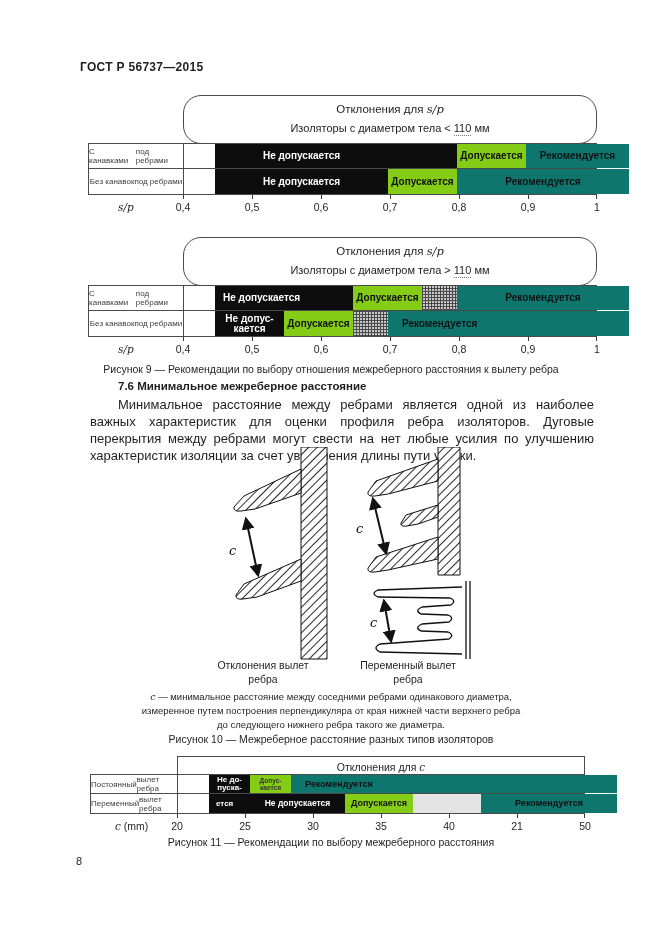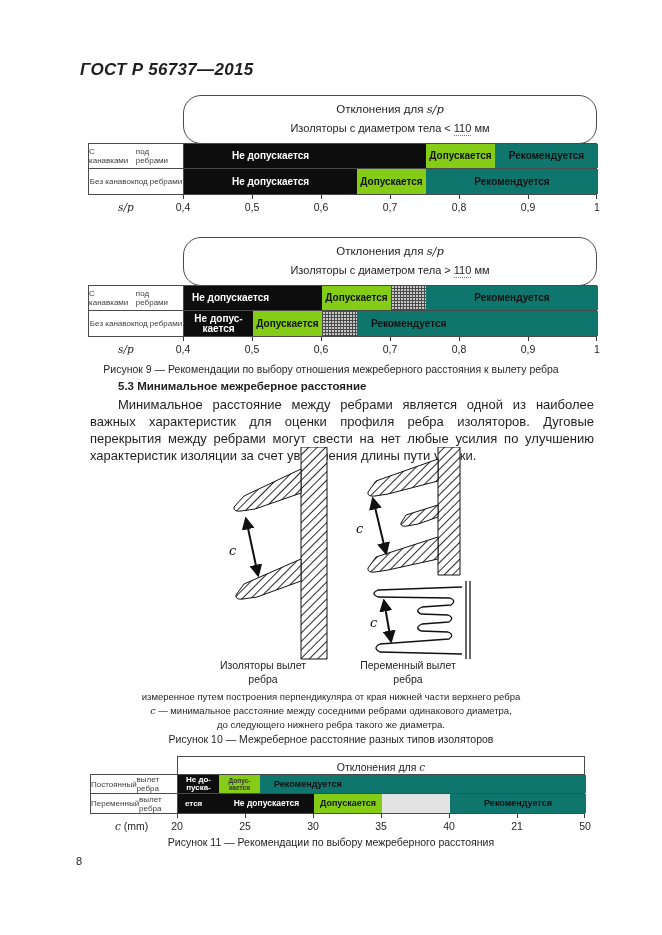--- a/index.html
+++ b/index.html
@@ -1,40 +1,40 @@
 <!DOCTYPE html>
 <html lang="ru"><head>
 <meta charset="utf-8">
 <style>
   html,body{margin:0;padding:0;background:#ffffff;}
   #page{position:relative;width:662px;height:935px;background:#ffffff;
         font-family:"Liberation Sans", sans-serif;color:#1f1f1f;overflow:hidden;}
   .abs{position:absolute;}
   .it{font-style:italic;font-family:"DejaVu Serif", serif;}
-  .doc-header{left:80px;top:60px;font-size:17px;font-weight:bold;letter-spacing:.3px;font-style:italic;}
+  .doc-header{left:80px;top:60px;font-size:12px;font-weight:bold;letter-spacing:.3px;}
 
   
   .chart{position:absolute;left:88px;width:509px;}
   .chart3{left:90px;width:495px;}
   .chart-head{margin-left:95px;width:414px;border:1px solid #4a4a4a;box-sizing:border-box;
               text-align:center;background:#fff;}
   .chart3 .chart-head{margin-left:87px;width:408px;height:19px;line-height:17px;}
   .head-tall{height:49px;border-radius:18px;}
   .chart-title{font-size:11.5px;margin-top:6px;}
   .chart-sub{font-size:11px;margin-top:6px;}
   .dotu{border-bottom:1px dotted #777;padding-bottom:1px;}
   .chart-body{position:relative;margin-top:-1px;border:1px solid #4a4a4a;box-sizing:border-box;background:#fff;}
   .crow{display:flex;height:25px;border-bottom:1px solid #4a4a4a;box-sizing:border-box;}
   .crow:last-child{border-bottom:none;}
   .chart3 .crow{height:19px;}
   .rlabel{width:95px;border-right:1px solid #4a4a4a;box-sizing:border-box;display:flex;
           flex-direction:row;justify-content:center;align-items:center;
           font-size:8px;line-height:9px;color:#3d3d3d;}
   .chart3 .rlabel{width:87px;}
-  .cells{position:relative;flex:1;}
+  .cells{position:relative;flex:1;margin-left:31px;}
   .cell{position:absolute;top:0;bottom:0;display:flex;align-items:center;justify-content:center;
         font-size:10px;font-weight:bold;line-height:10px;box-sizing:border-box;text-align:center;}
   .cell.na{background:#0d0d0d;color:#fff;}
   .cell.al{background:#84cc16;color:#111;}
   .cell.all{background:#e3e3e3;}
   .cell.rec{background:#0f766e;color:#111;}
   .cell.tr{background-color:#c9c9c9;
      background-image:repeating-linear-gradient(0deg,#4a4a4a 0 1px,transparent 1px 3px),
                       repeating-linear-gradient(90deg,#4a4a4a 0 1px,transparent 1px 3px);}
   .cell .stack div{line-height:10px;}
@@ -188,21 +188,21 @@
       <span class="t" style="left:138px;">0,6</span>
       <span class="t" style="left:207px;">0,7</span>
       <span class="t" style="left:276px;">0,8</span>
       <span class="t" style="left:345px;">0,9</span>
       <span class="t" style="left:414px;">1</span>
     </div>
   </div>
 
   <div class="abs caption" style="top:363px;">Рисунок 9 — Рекомендации по выбору отношения межреберного расстояния к вылету ребра</div>
 
-  <div class="abs sec-head">5.3 Минимальное межреберное расстояние</div>
+  <div class="abs sec-head">7.6 Минимальное межреберное расстояние</div>
 
   <div class="abs para">Минимальное расстояние между ребрами является одной из наиболее важных характеристик для оценки профиля ребра изоляторов. Дуговые перекрытия между ребрами могут свести на нет любые усилия по улучшению характеристик изоляции за счет увеличения длины пути утечки.</div>
 
   <svg class="abs" style="left:198px;top:447px;" width="280" height="215" viewBox="0 0 280 215">
     <defs>
       <pattern id="hatch" width="6" height="6" patternUnits="userSpaceOnUse" patternTransform="rotate(45)">
         <rect width="6" height="6" fill="#ffffff"></rect>
         <line x1="0" y1="0" x2="0" y2="6" stroke="#2a2a2a" stroke-width="2"></line>
       </pattern>
       <marker id="arrow" viewBox="0 0 10 10" refX="8" refY="5" markerWidth="6.5" markerHeight="6.5" orient="auto-start-reverse">
@@ -230,31 +230,31 @@
     <g>
       <line x1="268" y1="134" x2="268" y2="212" stroke="#111" stroke-width="1.3"></line>
       <line x1="272" y1="134" x2="272" y2="212" stroke="#111" stroke-width="1.3"></line>
       <path d="M264,140 L180,143 Q172,146.5 180,150 L252,151 Q259,154 253,158 L224,160 Q216,163.5 223,167 L250,168 Q257,171 251,175 L224,177 Q216,180.5 223,184 L250,185 Q257,188 251,192 L182,197 Q174,201 182,205 L264,207" fill="none" stroke="#111" stroke-width="1.3" stroke-linejoin="round"></path>
       <line x1="186" y1="154" x2="193" y2="194" stroke="#111" stroke-width="2" marker-start="url(#arrow)" marker-end="url(#arrow)"></line>
       <text x="172" y="180" font-size="13" font-style="italic" font-family="DejaVu Serif, serif" fill="#111">c</text>
     </g>
   </svg>
 
   <div class="abs fig-label" style="left:188px;top:658px;">
-    <div>Изоляторы вылет</div>
+    <div>Отклонения вылет</div>
     <div>ребра</div>
   </div>
   <div class="abs fig-label" style="left:333px;top:658px;">
     <div>Переменный вылет</div>
     <div>ребра</div>
   </div>
 
   <div class="abs note" style="top:690px;">
+    <div><span class="it">c</span><span> — минимальное расстояние между соседними ребрами одинакового диаметра,</span></div>
     <div>измеренное путем построения перпендикуляра от края нижней части верхнего ребра</div>
-    <div><span class="it">c</span><span> — минимальное расстояние между соседними ребрами одинакового диаметра,</span></div>
     <div>до следующего нижнего ребра такого же диаметра.</div>
   </div>
 
   <div class="abs caption" style="top:733px;">Рисунок 10 — Межреберное расстояние разных типов изоляторов</div>
 
   <div class="chart chart3" style="top:756px;">
     <div class="chart-head">
       <span style="font-size:10.5px;"><span>Отклонения для </span><span class="it">c</span></span>
     </div>
     <div class="chart-body">

